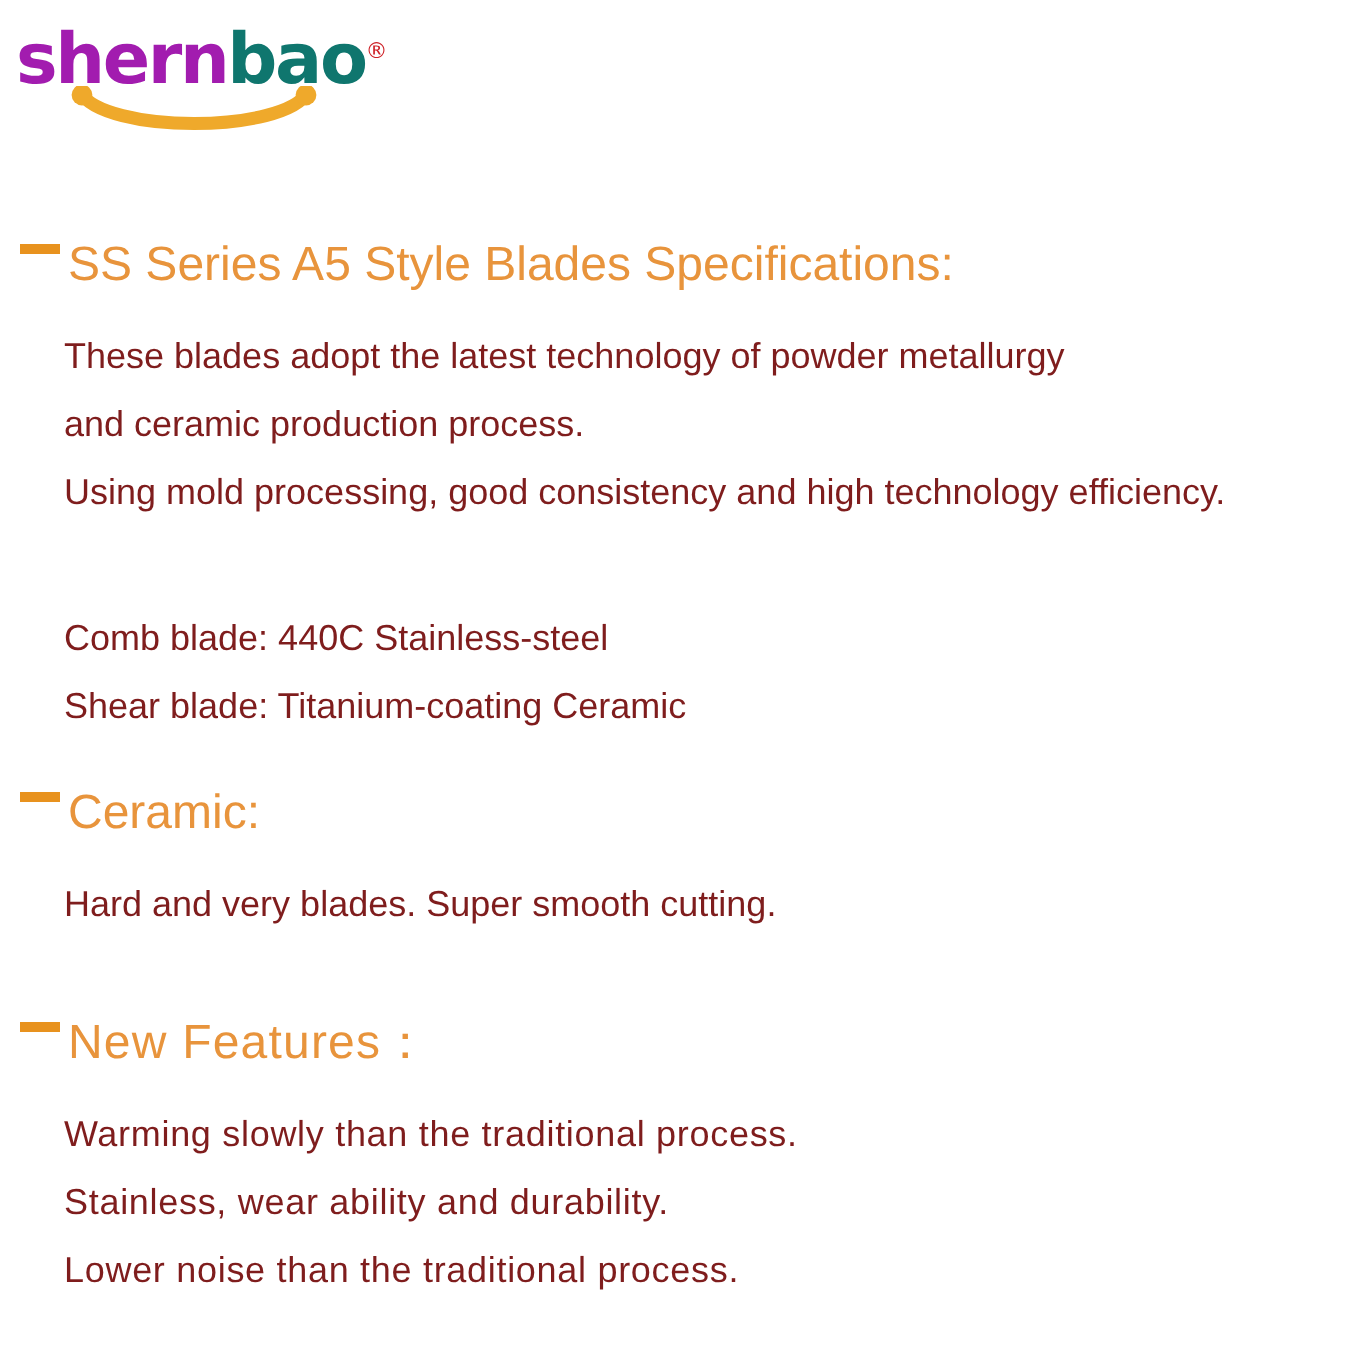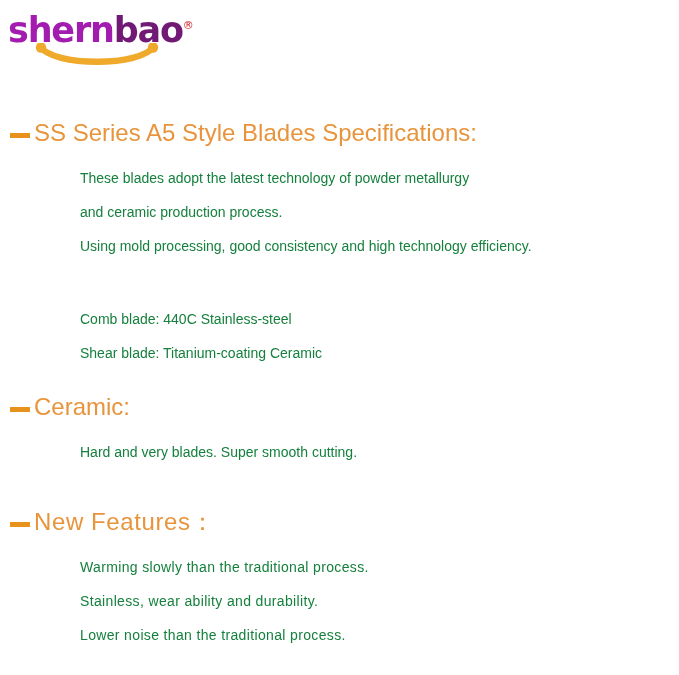--- a/index.html
+++ b/index.html
@@ -26,21 +26,21 @@
     position: relative;
     display: inline-block;
     font-family: "DejaVu Sans", sans-serif;
     font-weight: bold;
     font-size: 35px;
     letter-spacing: -1.2px;
     line-height: 40px;
     white-space: nowrap;
   }
   .logo-shern { color: #a21caf; }
-  .logo-bao   { color: #701a75; }
+  .logo-bao   { color: #0f766e; }
   .logo-reg {
     color: #CE2127;
     font-size: 11px;
     vertical-align: super;
     font-weight: normal;
     letter-spacing: 0;
   }
   
   .logo-smile {
     position: absolute;
@@ -57,21 +57,21 @@
     box-sizing: border-box;
   }
   .section { margin: 0; }
   .section-spacer-lg { height: 56px; }
   .section-spacer-md { height: 26px; }
   .section-spacer-sm { height: 22px; }
   .section-spacer-xs { height: 38px; }
 
   .heading-row {
     display: flex;
-    align-items: center;
+    align-items: flex-start;
     gap: 0px;
   }
   .dash {
     display: inline-block;
     width: 20px;
     height: 5px;
     background: #E8921E;
     flex: 0 0 auto;
     margin-right: 4px;
     margin-top: 4px;
@@ -83,25 +83,24 @@
     font-weight: normal;
     white-space: nowrap;
   }
   .heading-text.tracked { letter-spacing: 0.6px; }
 
   .body-lines {
     margin-left: 22px;
     margin-top: 13px;
   }
   .body-line {
-    color: #15803d;
-    font-size: 14px;
+    color: #7f1d1d;
+    font-size: 18px;
     line-height: 34px;
     white-space: nowrap;
-    margin-left: 48px;
   }
   .body-line.tracked { letter-spacing: 0.35px; }
 </style>
 </head>
 <body>
 
 <div class="logo-block">
   <div class="logo-wordmark">
     <span class="logo-shern">shern</span><span class="logo-bao">bao</span><span class="logo-reg">®</span>
     <svg class="logo-smile" viewBox="0 0 126 26">

